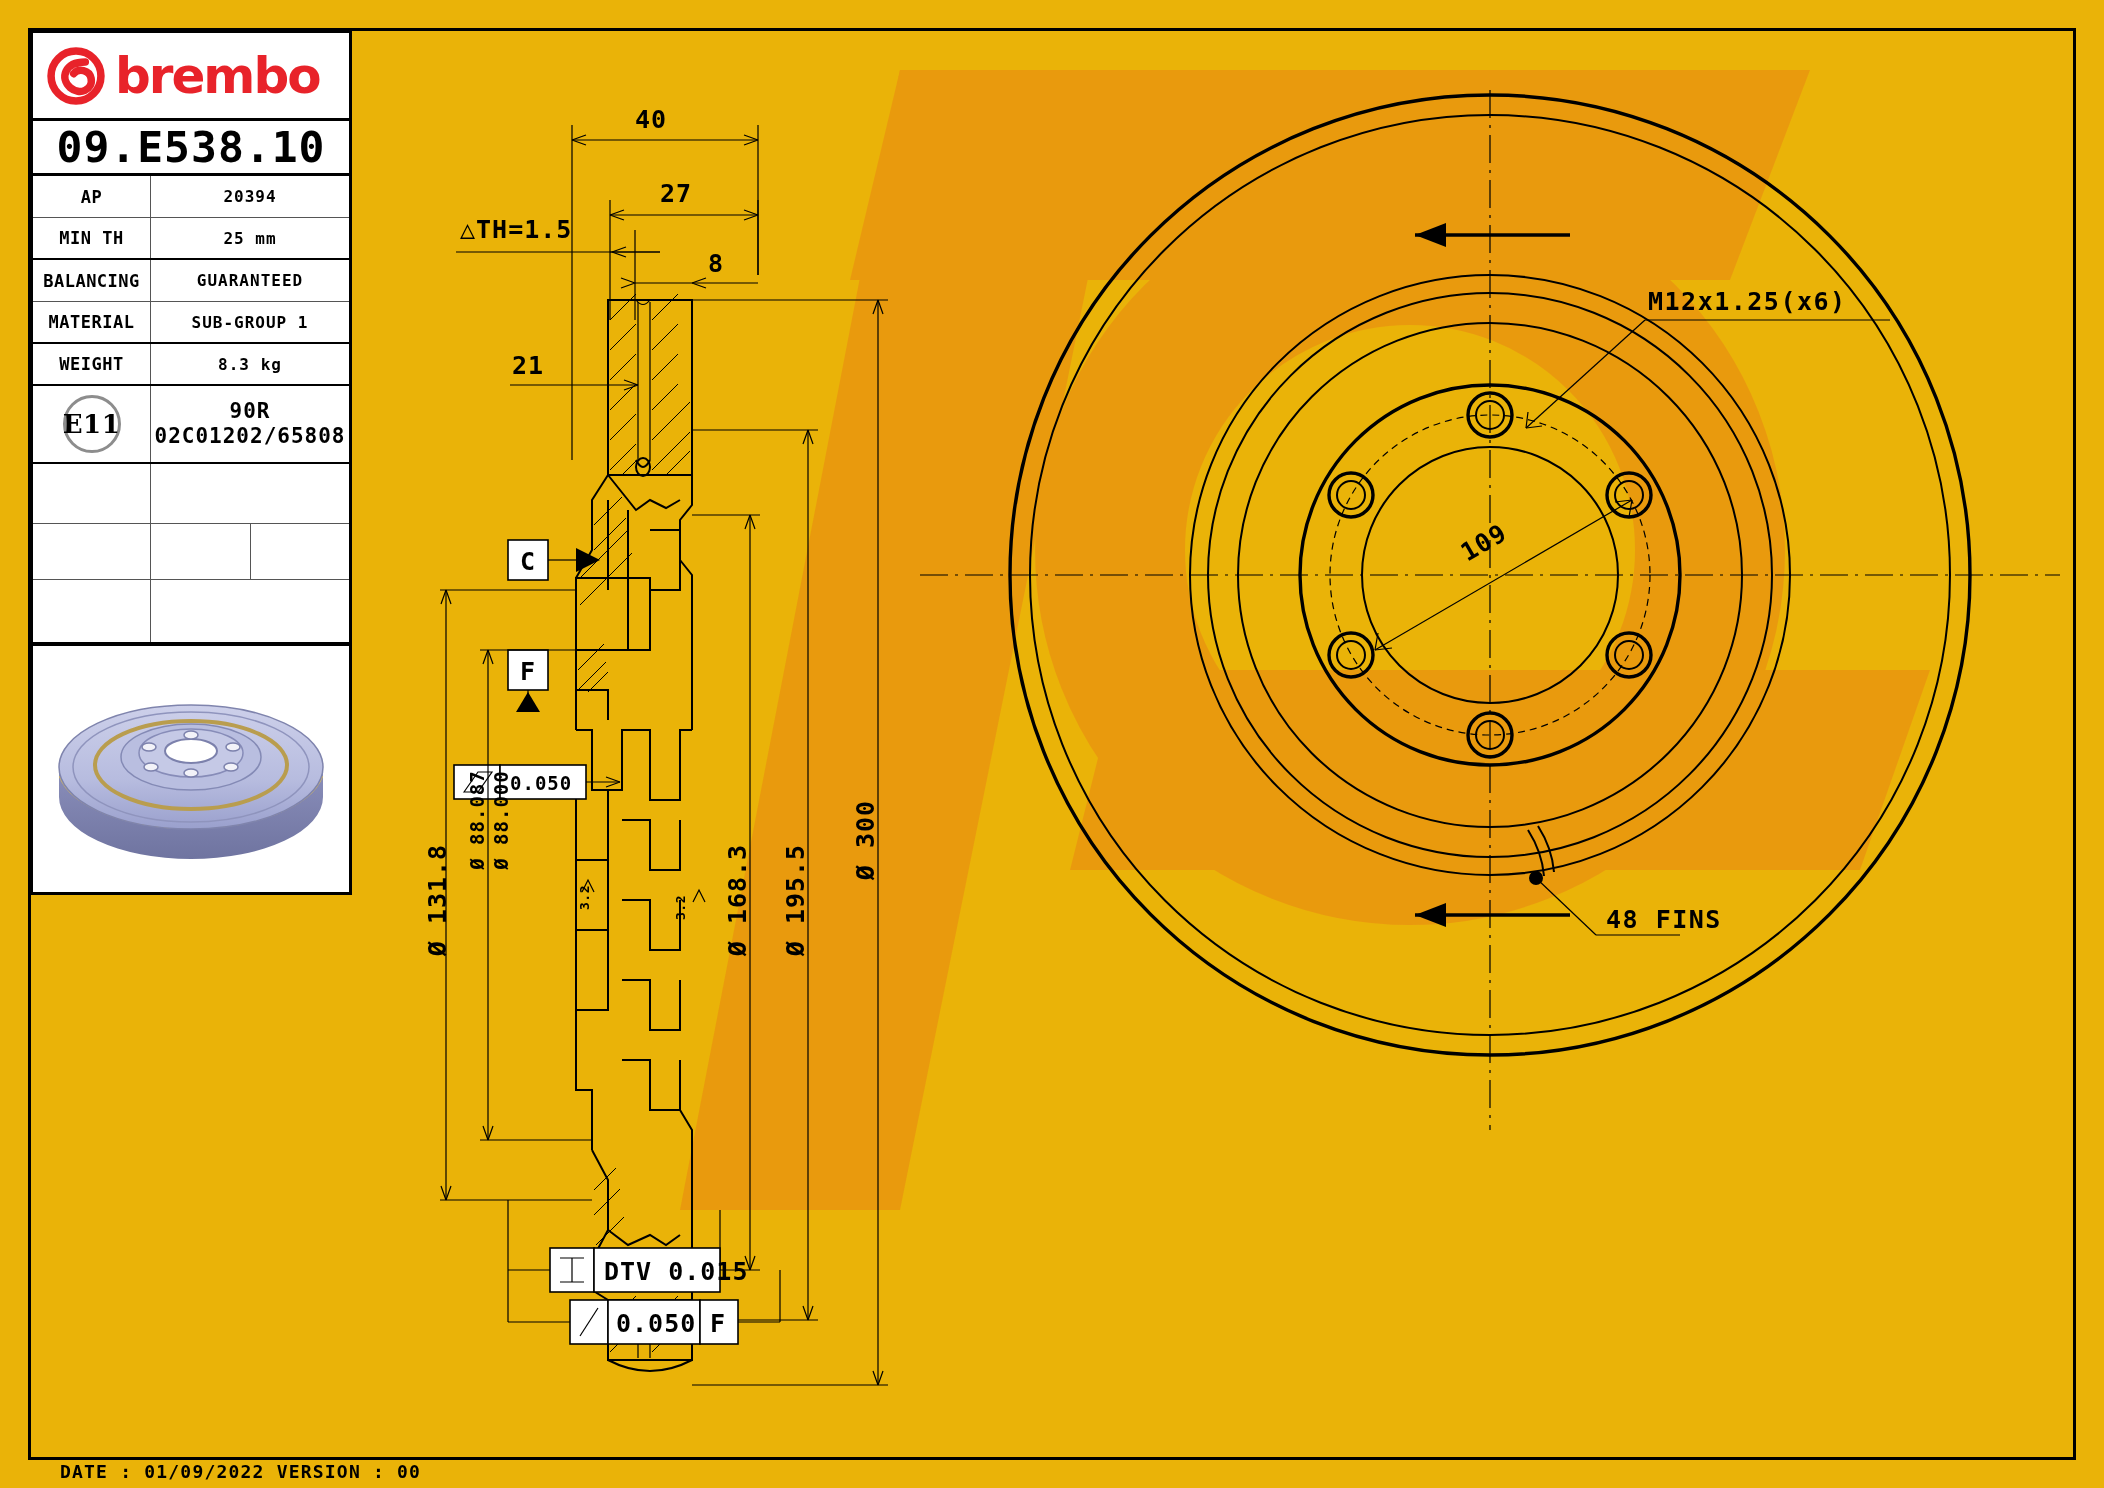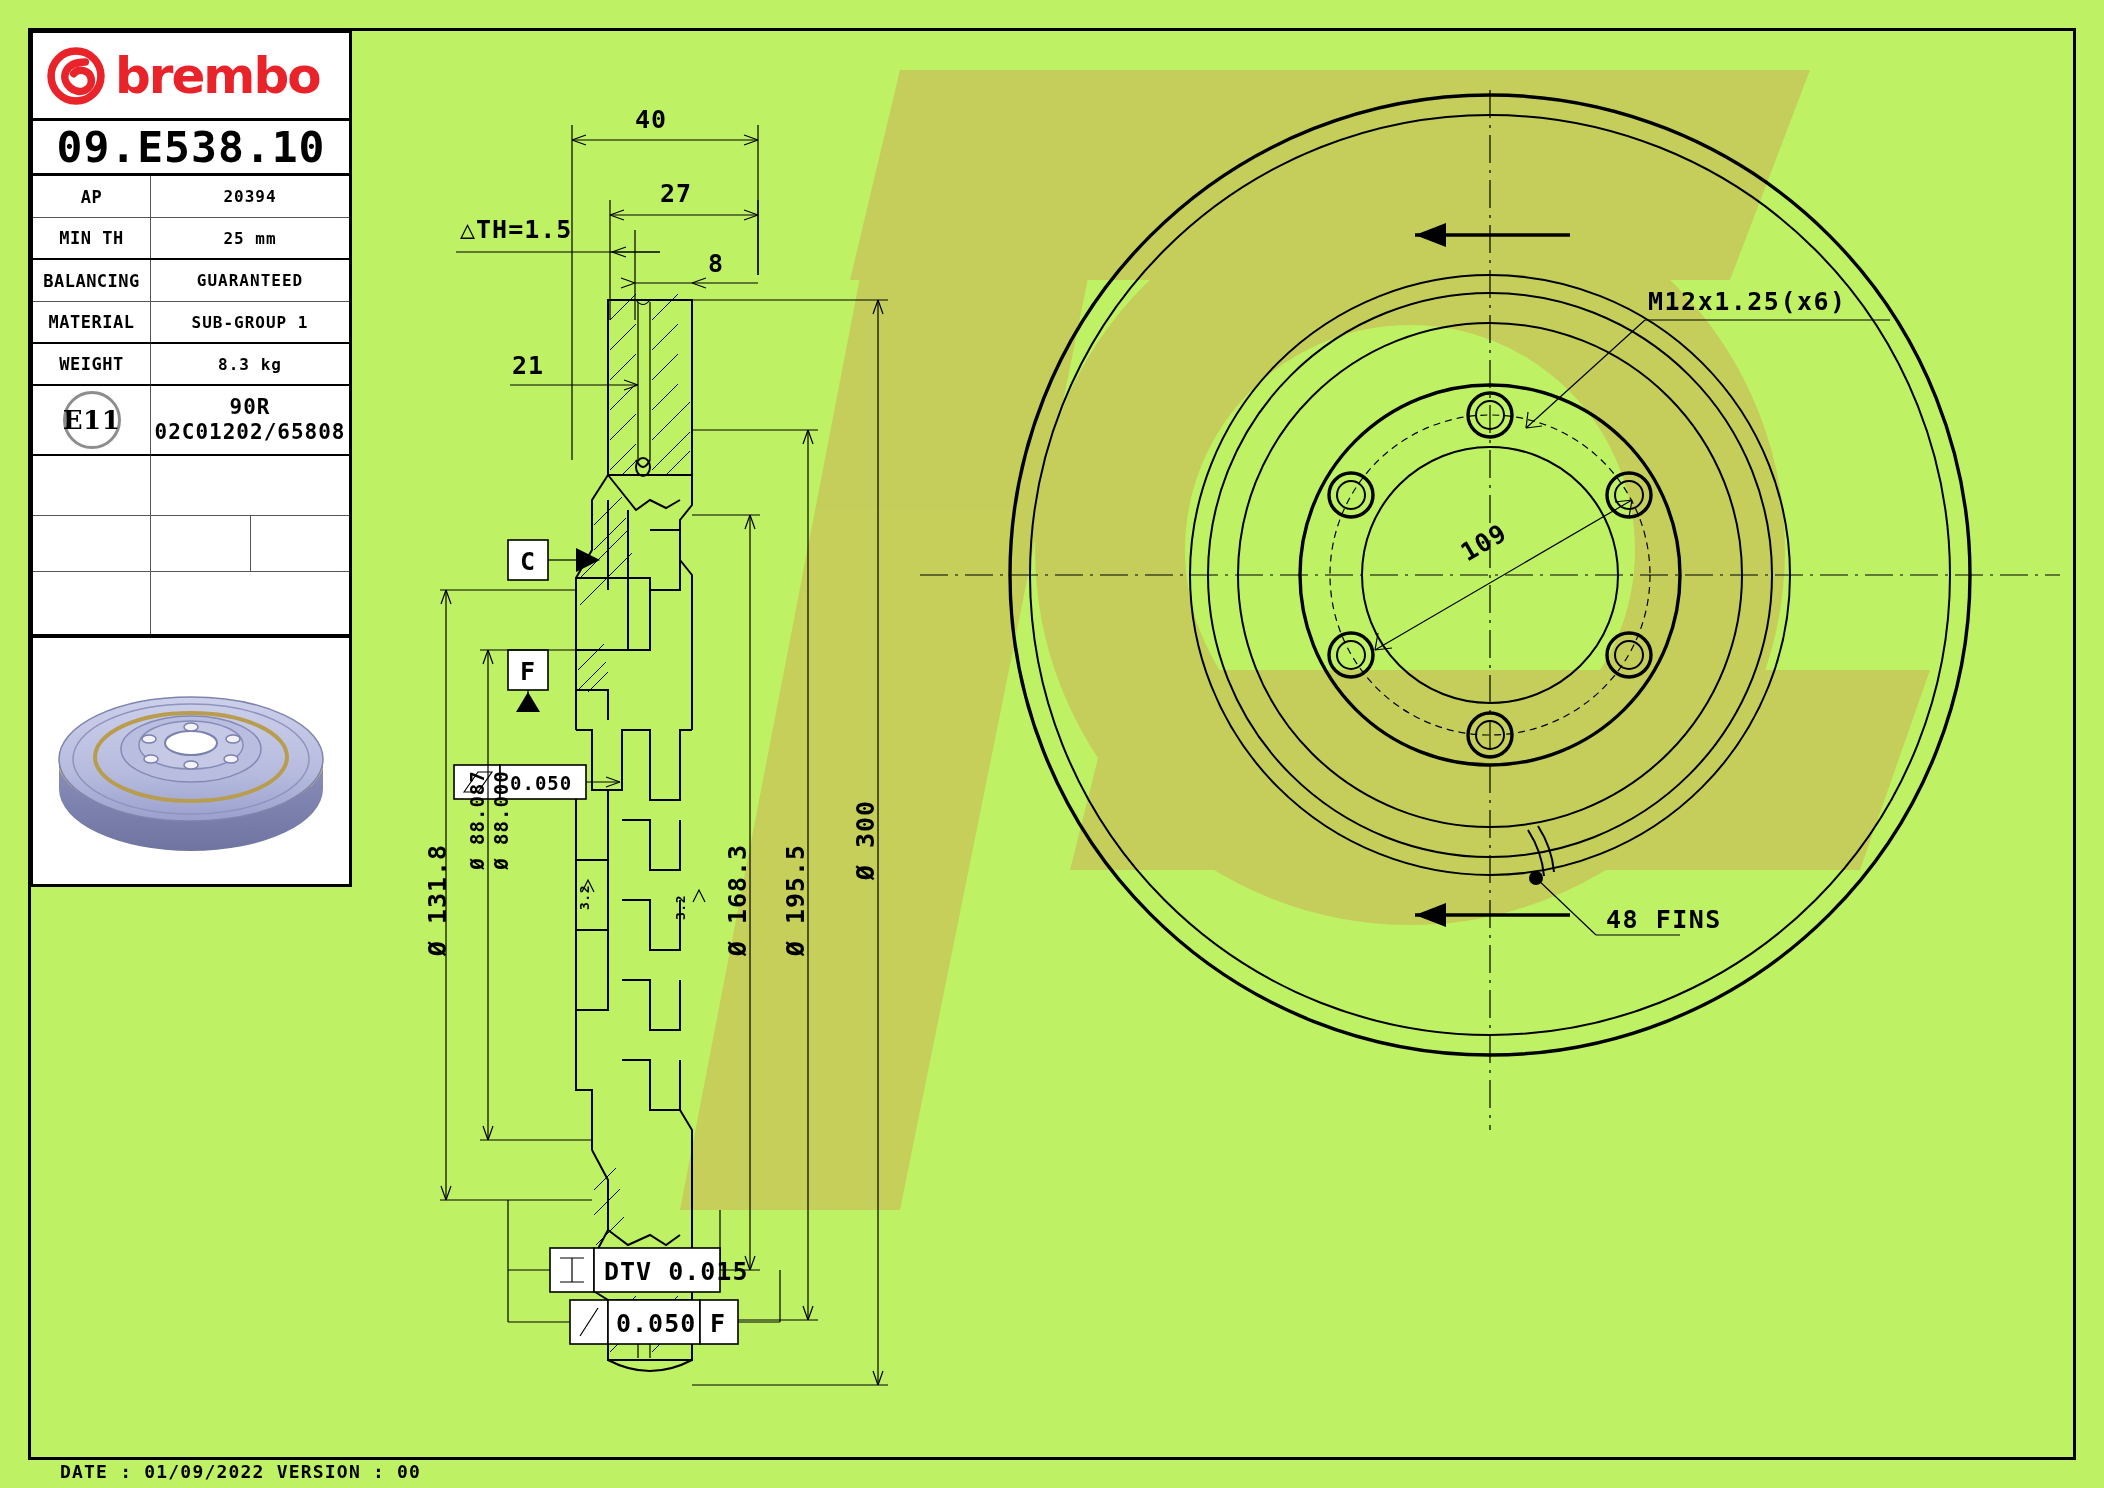--- a/index.html
+++ b/index.html
@@ -4,21 +4,21 @@
 <style>
   * { box-sizing: border-box; }
   html, body {
     margin: 0; padding: 0;
     background: #ffffff;
     font-family: "DejaVu Sans Mono", monospace;
   }
   #page {
     position: relative;
     width: 2104px; height: 1488px;
-    background: #bef264;
+    background: #eab308;
     overflow: hidden;
   }
 
   
   .watermark {
     position: absolute;
     left: 430px; top: 30px;
     width: 1640px; height: 1380px;
     pointer-events: none;
     opacity: 1;
@@ -79,21 +79,21 @@
     display: flex; align-items: center; justify-content: center;
     font-size: 17px; font-weight: bold; color: #000;
     letter-spacing: 0.5px;
   }
   .cell-r {
     flex: 1;
     display: flex; align-items: center; justify-content: center;
     font-size: 16px; font-weight: bold; color: #000;
     letter-spacing: 1px;
   }
-  .row-e11 { height: 70px; }
+  .row-e11 { height: 78px; }
   .row-e11 .cell-l { justify-content: center; }
   .e11-badge {
     width: 58px; height: 58px;
     border: 3px solid #8d8d8d;
     border-radius: 50%;
     display: flex; align-items: center; justify-content: center;
     font-family: "DejaVu Serif", serif;
     font-weight: bold; font-size: 26px; color: #000;
   }
   .e11-val { flex-direction: column; line-height: 1.18; font-size: 21px; text-align: center; }

